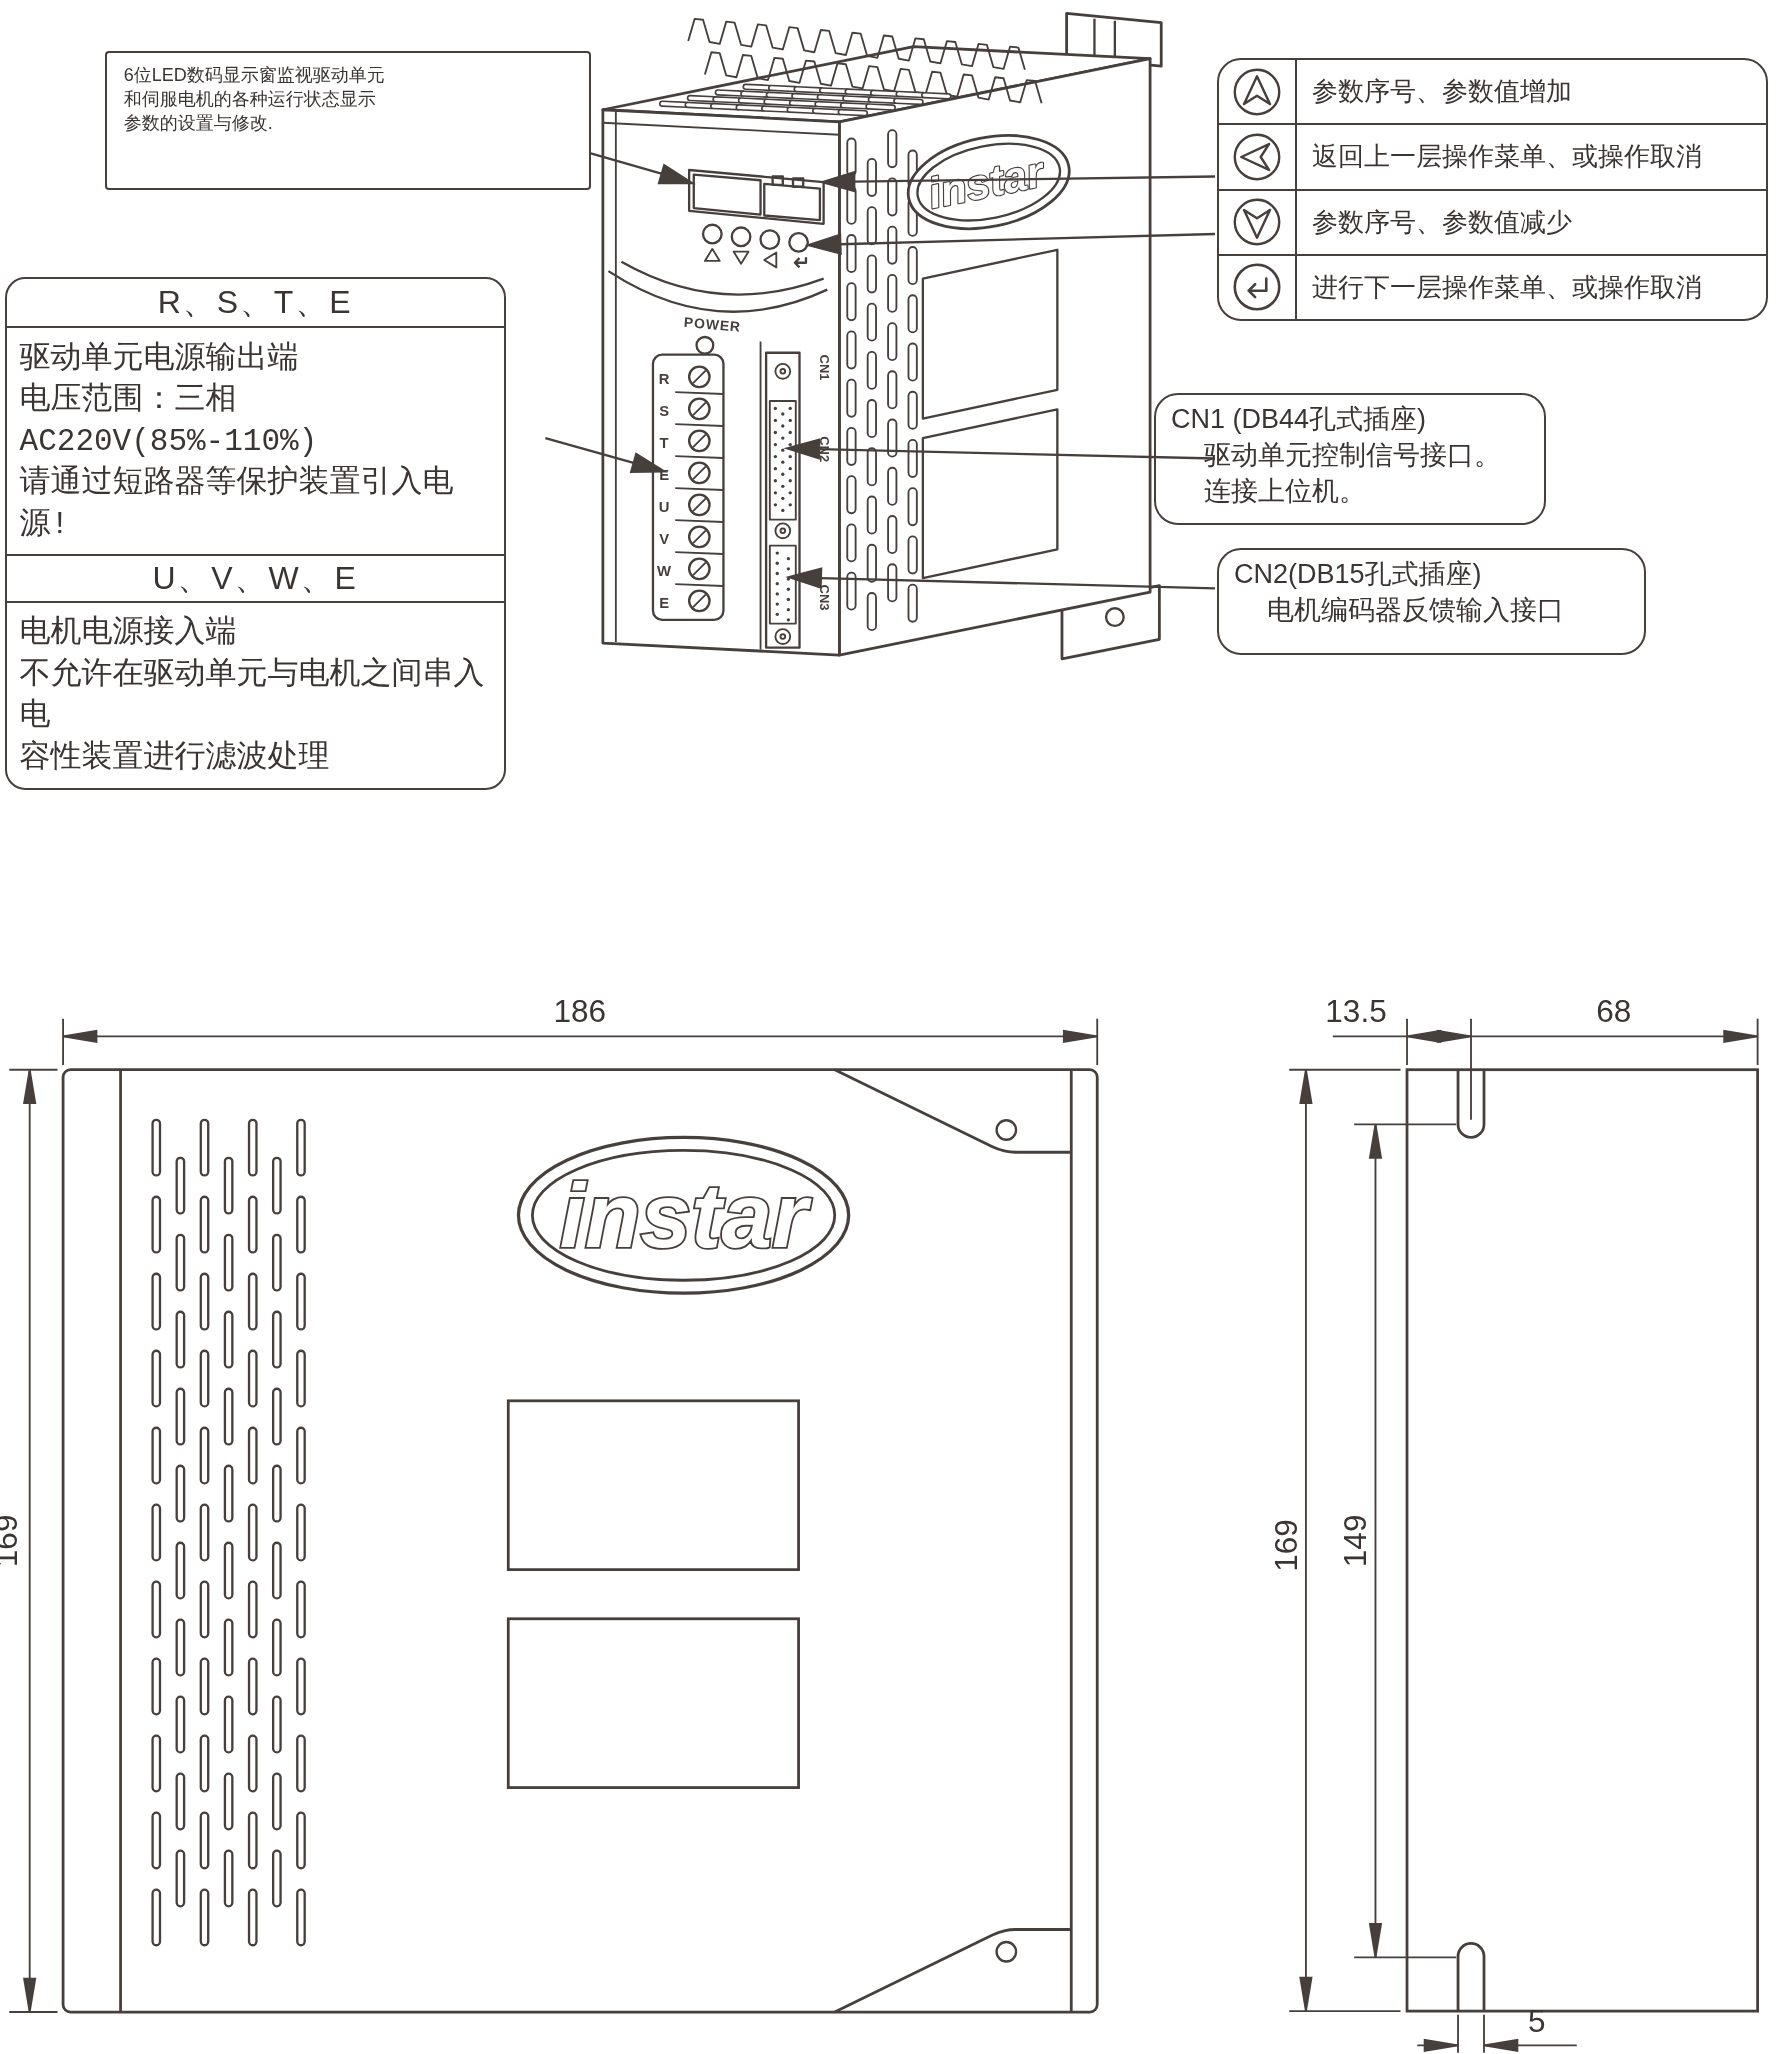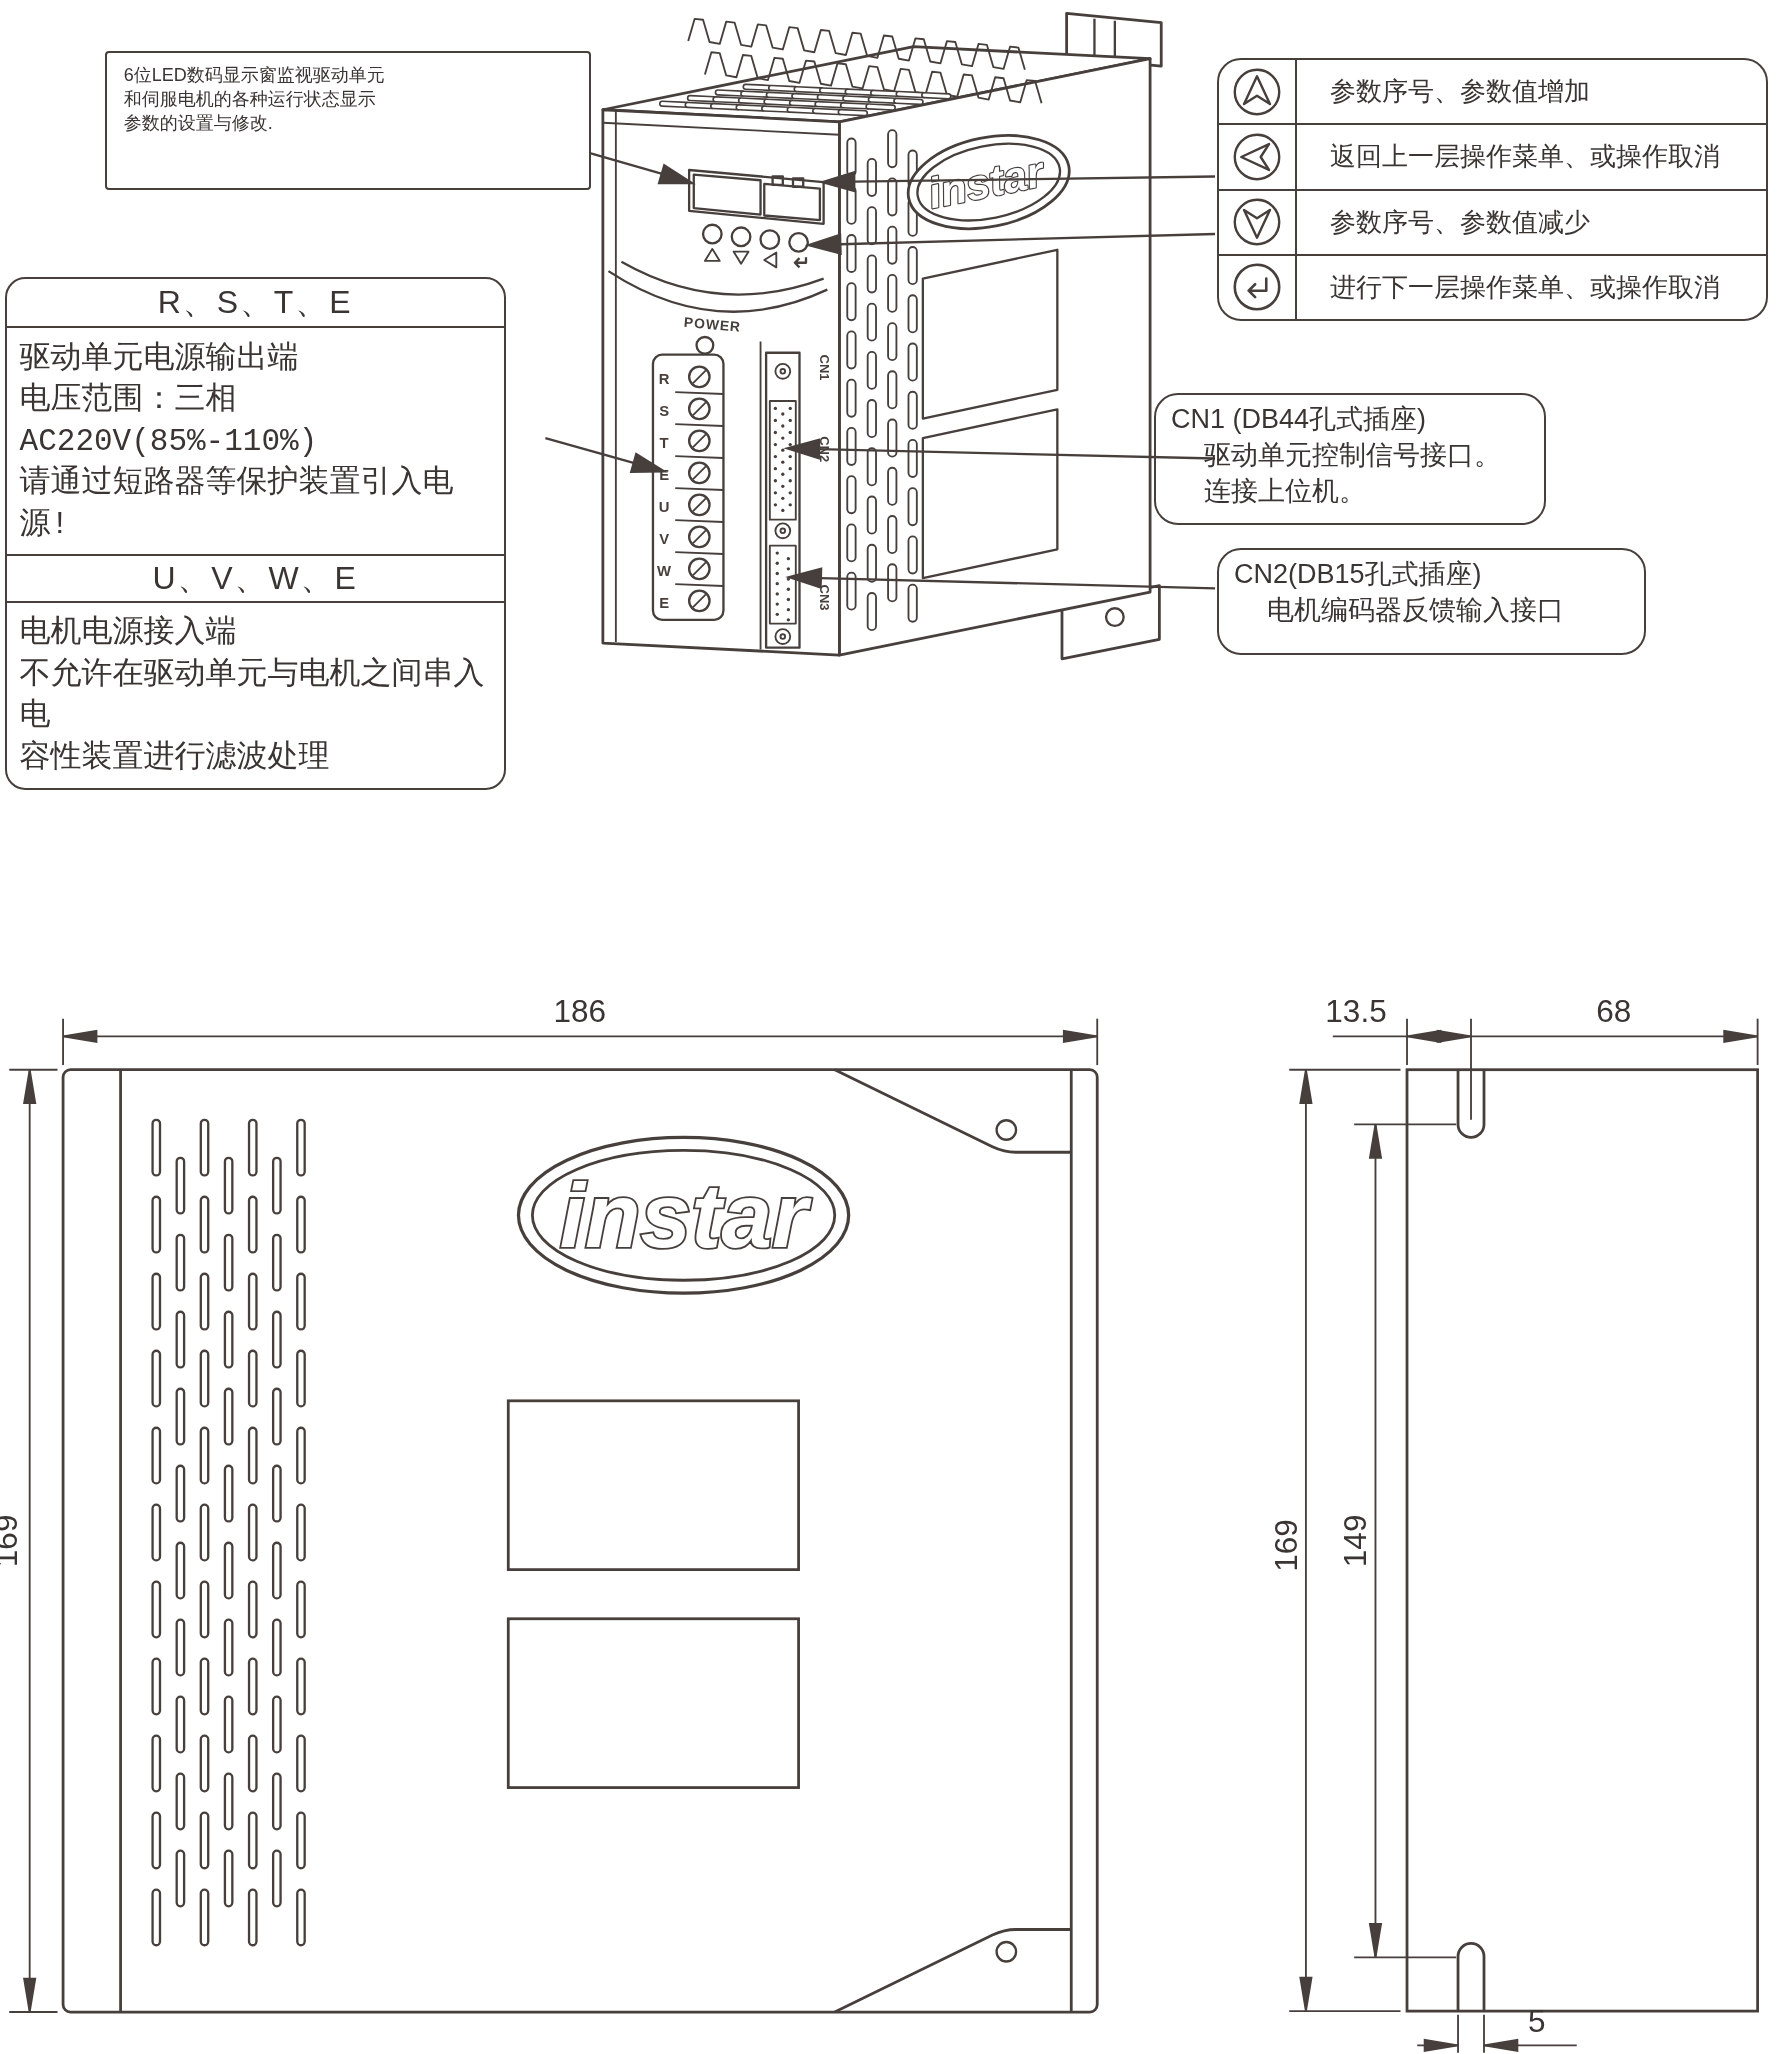--- a/index.html
+++ b/index.html
@@ -18,21 +18,21 @@
   .pp-first{border-radius:20.4px 20.4px 0 0;margin-top:0;}
   .pp-last{border-radius:0 0 20.4px 20.4px;}
   .pp-body{padding:9.3px 7.4px 9.3px 13px;font-size:31px;line-height:1.34;font-family:Liberation Mono, monospace;}
   
   #btn-table{position:absolute;left:1217px;top:58px;width:551px;height:263px;
              border:2.8px solid #473f3c;border-radius:24px;box-sizing:border-box;
              display:flex;flex-direction:column;overflow:hidden;background:#fff;}
   .bt-row{flex:1;display:flex;border-top:2.8px solid #473f3c;}
   .bt-row:first-child{border-top:none;}
   .bt-icon{width:76px;border-right:2.8px solid #473f3c;display:flex;align-items:center;justify-content:center;}
-  .bt-label{flex:1;display:flex;align-items:center;padding-left:33px;font-size:26px;}
+  .bt-label{flex:1;display:flex;align-items:center;padding-left:15px;font-size:26px;}
   svg text{font-family:"Liberation Sans","DejaVu Sans",sans-serif;}
 </style>
 </head>
 <body>
 
 <div id="page">
 
   <svg id="art" width="1791" height="2055" viewBox="0 0 1931 2215">
 
     <g stroke="#473f3c" fill="none" stroke-linejoin="round">

